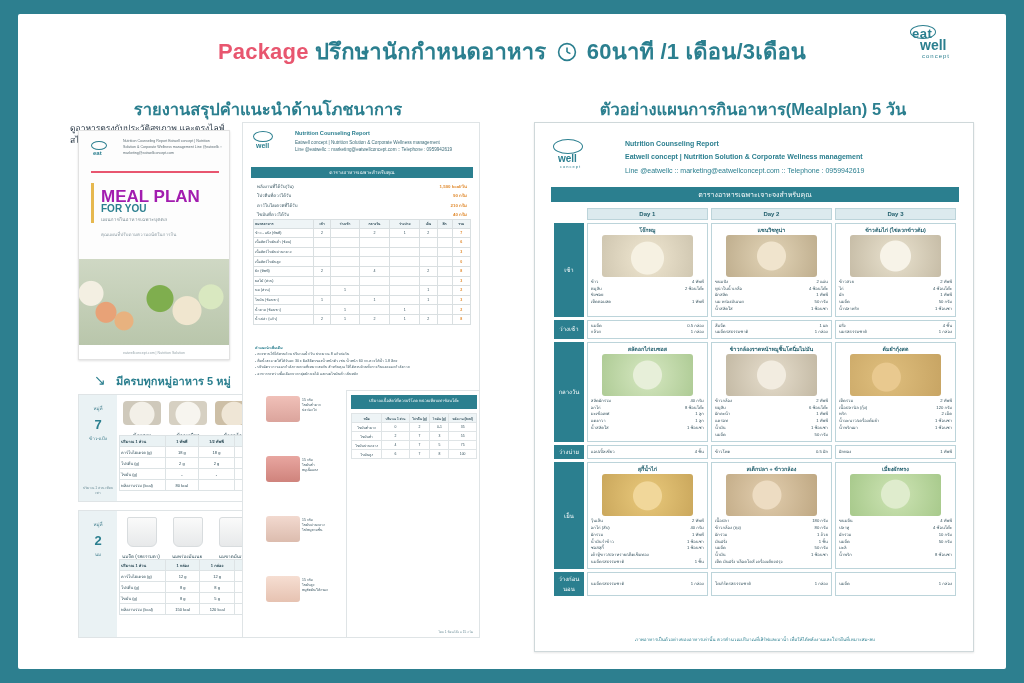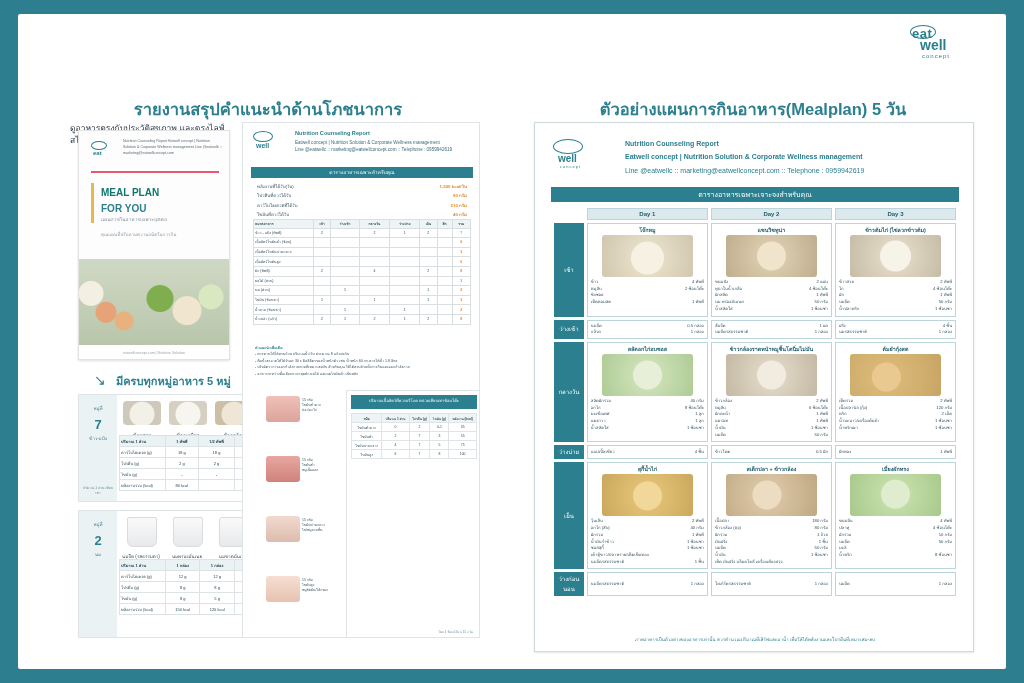--- a/index.html
+++ b/index.html
@@ -74,21 +74,21 @@
     box-shadow:0 1px 2px rgba(0,0,0,0.12);
     overflow:hidden;
   }
   .cover-top { position:absolute; left:0; top:0; width:100%; height:128px; background:#fdfdfd; }
   .cover-logo { position:absolute; left:12px; top:10px; width:26px; height:20px; }
   .cover-logo .o { position:absolute; left:0; top:0; width:16px; height:9px; border:1.2px solid #2b7f8f; border-radius:50%; }
   .cover-logo .t { position:absolute; left:2px; top:9px; font-size:6px; color:#2b7f8f; font-weight:bold; }
   .cover-meta { position:absolute; left:44px; top:8px; font-size:3.6px; color:#5a6a72; line-height:1.6; width:100px;}
   .cover-bar { position:absolute; left:12px; top:40px; width:128px; height:2px; background:#e8566f; }
   .cover-tick { position:absolute; left:12px; top:52px; width:3px; height:40px; background:#e6b84f; }
-  .cover-h1 { position:absolute; left:22px; top:56px; font-size:10px; font-weight:bold; color:#0f766e; }
+  .cover-h1 { position:absolute; left:22px; top:56px; font-size:17px; font-weight:bold; color:#a21caf; }
   .cover-h2 { position:absolute; left:22px; top:72px; font-size:10px; font-weight:bold; color:#2b7f8f; }
   .cover-h3 { position:absolute; left:22px; top:84px; font-size:5px; color:#7d8d95; }
   .cover-h4 { position:absolute; left:22px; top:100px; font-size:4.6px; color:#8b9aa2; }
   .cover-photo {
     position:absolute; left:0; top:128px; width:100%; height:86px;
     background:
       radial-gradient(circle at 18% 62%, #e8a277 0 10px, transparent 11px),
       radial-gradient(circle at 30% 72%, #e8b27f 0 9px, transparent 10px),
       radial-gradient(circle at 54% 46%, #7fae4e 0 13px, transparent 14px),
       radial-gradient(circle at 72% 60%, #f0e6cf 0 14px, transparent 15px),
@@ -227,20 +227,30 @@
   .mt2{background:linear-gradient(#e8a6a0,#cf837c);}
   .mt3{background:linear-gradient(#f2d9cf,#dcbcae);}
   .mt4{background:linear-gradient(#f6ded2,#e6c2b1);}
 </style>
 </head>
 <body>
 
 <div class="page">
 
   <div class="hdr">
+    <div class="hdr-title">
+      <span class="pink">Package</span><span> ปรึกษานักกำหนดอาหาร</span>
+      <span class="clock-ico">
+        <svg width="20" height="20" viewBox="0 0 20 20">
+            <circle cx="10" cy="10" r="8.4" fill="none" stroke="#2b7f8f" stroke-width="1.6"></circle>
+            <line x1="10" y1="10" x2="10" y2="5.5" stroke="#2b7f8f" stroke-width="1.6"></line>
+            <line x1="10" y1="10" x2="13.4" y2="11.6" stroke="#2b7f8f" stroke-width="1.6"></line>
+          </svg>
+      </span><span> 60นาที /1 เดือน/3เดือน</span>
+    </div>
     <div class="logo">
       <div class="logo-ring">
         <div class="logo-oval"></div>
         <div class="logo-eat">eat</div>
         <div class="logo-well">well</div>
         <div class="logo-sub">concept</div>
       </div>
     </div>
   </div>
 

